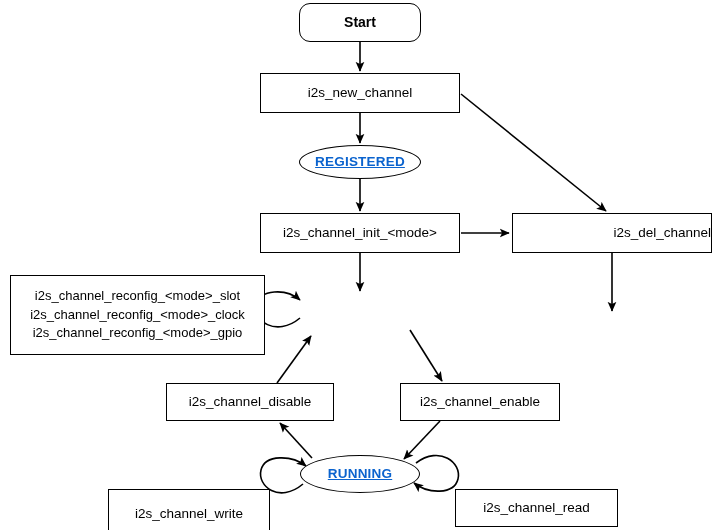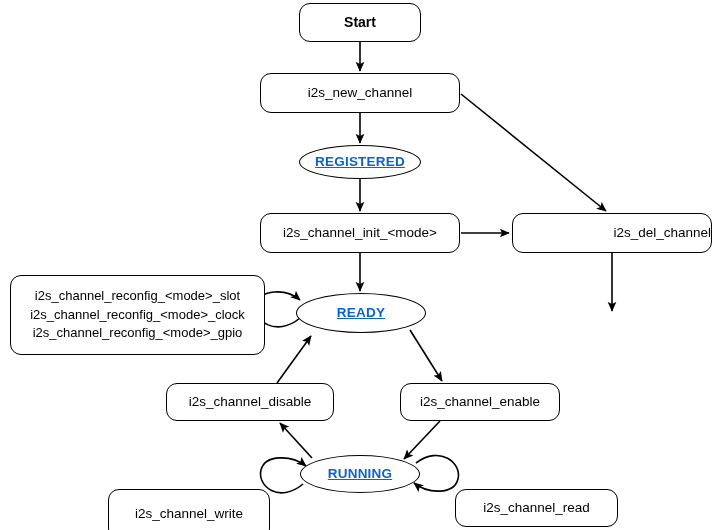--- a/index.html
+++ b/index.html
@@ -39,21 +39,21 @@
     font-size: 13.5px;
     line-height: 1.25;
     z-index: 2;
   }
   .node-terminal {
     border-radius: 11px;
     font-weight: bold;
     font-size: 14px;
   }
   .node-process {
-    border-radius: 11px;
+    border-radius: 0;
   }
   .node-multiline {
     font-size: 13px;
     line-height: 1.45;
     white-space: pre;
   }
   .node-state {
     border-radius: 50%;
     border: 1.5px solid #000000;
     color: #0b63ce;
@@ -131,23 +131,20 @@
     <span class="node-label">i2s_del_channel</span>
   </div>
 
 
   <div class="node node-process node-multiline" style="left:10px; top:275px; width:255px; height:80px;">
     <span class="node-label">i2s_channel_reconfig_&lt;mode&gt;_slot
 i2s_channel_reconfig_&lt;mode&gt;_clock
 i2s_channel_reconfig_&lt;mode&gt;_gpio</span>
   </div>
 
-  <div class="node node-state" style="left:296px; top:293px; width:130px; height:40px;">
-    <span class="node-state-label">READY</span>
-  </div>
 
   <div class="node node-process" style="left:166px; top:383px; width:168px; height:38px;">
     <span class="node-label">i2s_channel_disable</span>
   </div>
 
   <div class="node node-process" style="left:400px; top:383px; width:160px; height:38px;">
     <span class="node-label">i2s_channel_enable</span>
   </div>
 
   <div class="node node-state" style="left:300px; top:455px; width:120px; height:38px;">

